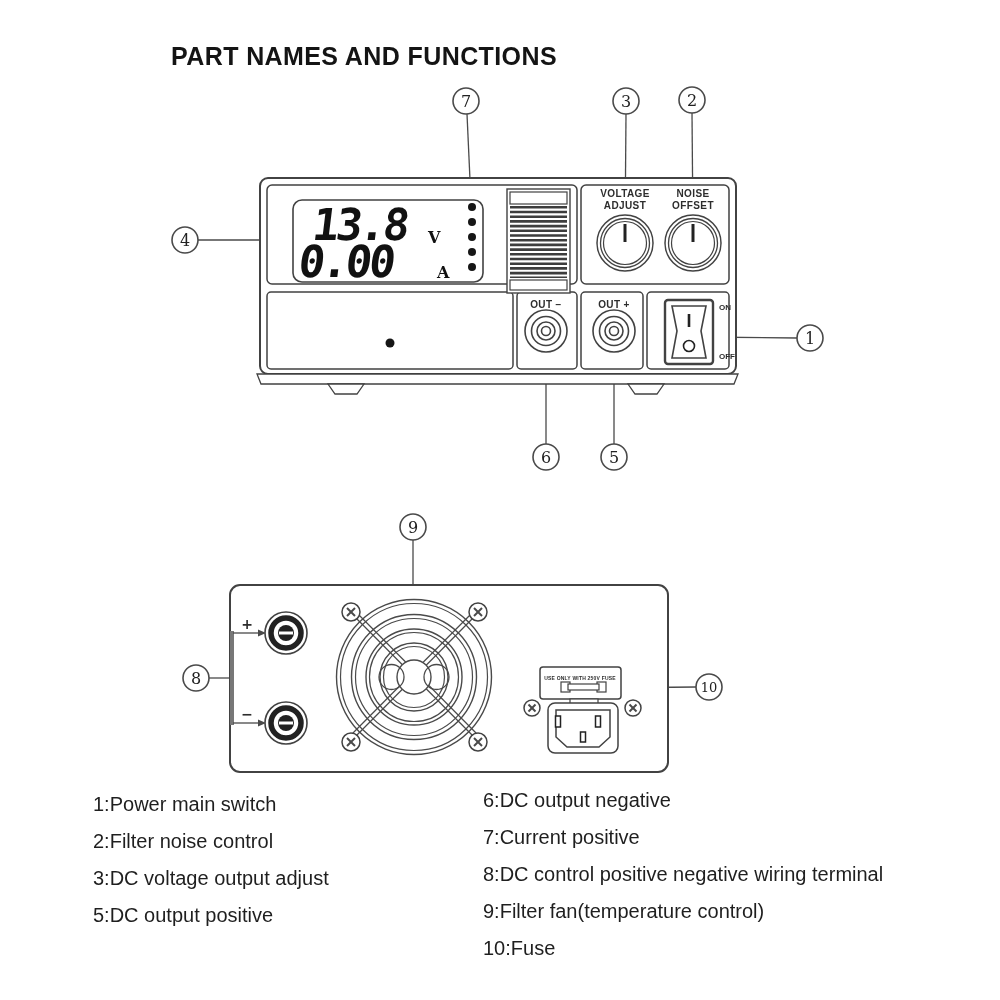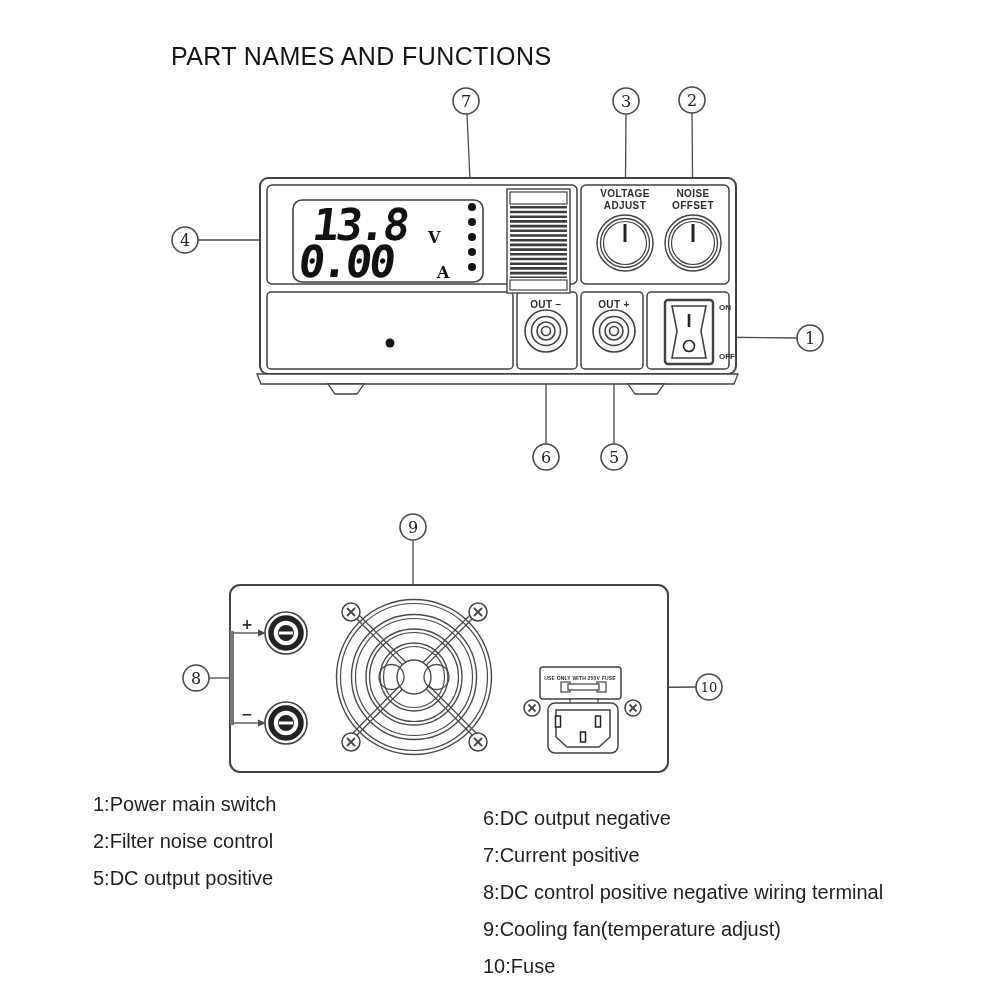--- a/index.html
+++ b/index.html
@@ -1,24 +1,24 @@
 <!DOCTYPE html>
 <html><head>
 <meta charset="utf-8">
 <style>
   html,body{margin:0;padding:0;}
   body{width:1000px;height:1000px;background:#fff;position:relative;
        font-family:"Liberation Sans",sans-serif;overflow:hidden;}
   .stage{position:absolute;left:0;top:0;width:1000px;height:1000px;}
-  .title{position:absolute;left:171px;top:42px;font-size:25px;font-weight:normal;
+  .title{position:absolute;left:171px;top:42px;font-size:25px;font-weight:bold;
          color:#141414;letter-spacing:.4px;white-space:nowrap;}
   .legend-col{position:absolute;color:#1f1f1f;font-size:20px;white-space:nowrap;}
   .legend-col .item{height:37px;line-height:37px;}
   .legend-left{left:93px;top:786px;}
-  .legend-right{left:483px;top:800px;}
+  .legend-right{left:483px;top:782px;}
   svg{position:absolute;left:0;top:0;}
   .ln{stroke:#4a4a4a;stroke-width:1.3;fill:none;}
   .ol{stroke:#424242;fill:#fff;}
   .callout-circle{stroke:#4a4a4a;stroke-width:1.6;fill:#fff;}
   .callout-num{font-family:"DejaVu Serif",serif;font-size:16px;fill:#222;
                text-anchor:middle;}
   .panel-label{font-family:"Liberation Sans",sans-serif;font-weight:bold;
                font-size:10px;fill:#2d2d2d;text-anchor:middle;letter-spacing:.4px;}
   .tiny-label{font-family:"Liberation Sans",sans-serif;font-weight:bold;
               font-size:8px;fill:#2d2d2d;text-anchor:middle;}
@@ -277,22 +277,23 @@
           <circle class="callout-circle" cx="709" cy="687" r="13"></circle>
           <text class="callout-num" x="709" y="692" style="font-size:13px">10</text>
         </g>
       </g>
     </g>
   </svg>
 
   <div class="legend-col legend-left">
     <div class="item">1:Power main switch</div>
     <div class="item">2:Filter noise control</div>
+    <div class="item">3:DC voltage output adjust</div>
     <div class="item">5:DC output positive</div>
   </div>
   <div class="legend-col legend-right">
     <div class="item">6:DC output negative</div>
     <div class="item">7:Current positive</div>
     <div class="item">8:DC control positive negative wiring terminal</div>
-    <div class="item">9:Cooling fan(temperature adjust)</div>
+    <div class="item">9:Filter fan(temperature control)</div>
     <div class="item">10:Fuse</div>
   </div>
 </div>
 
 </body></html>

